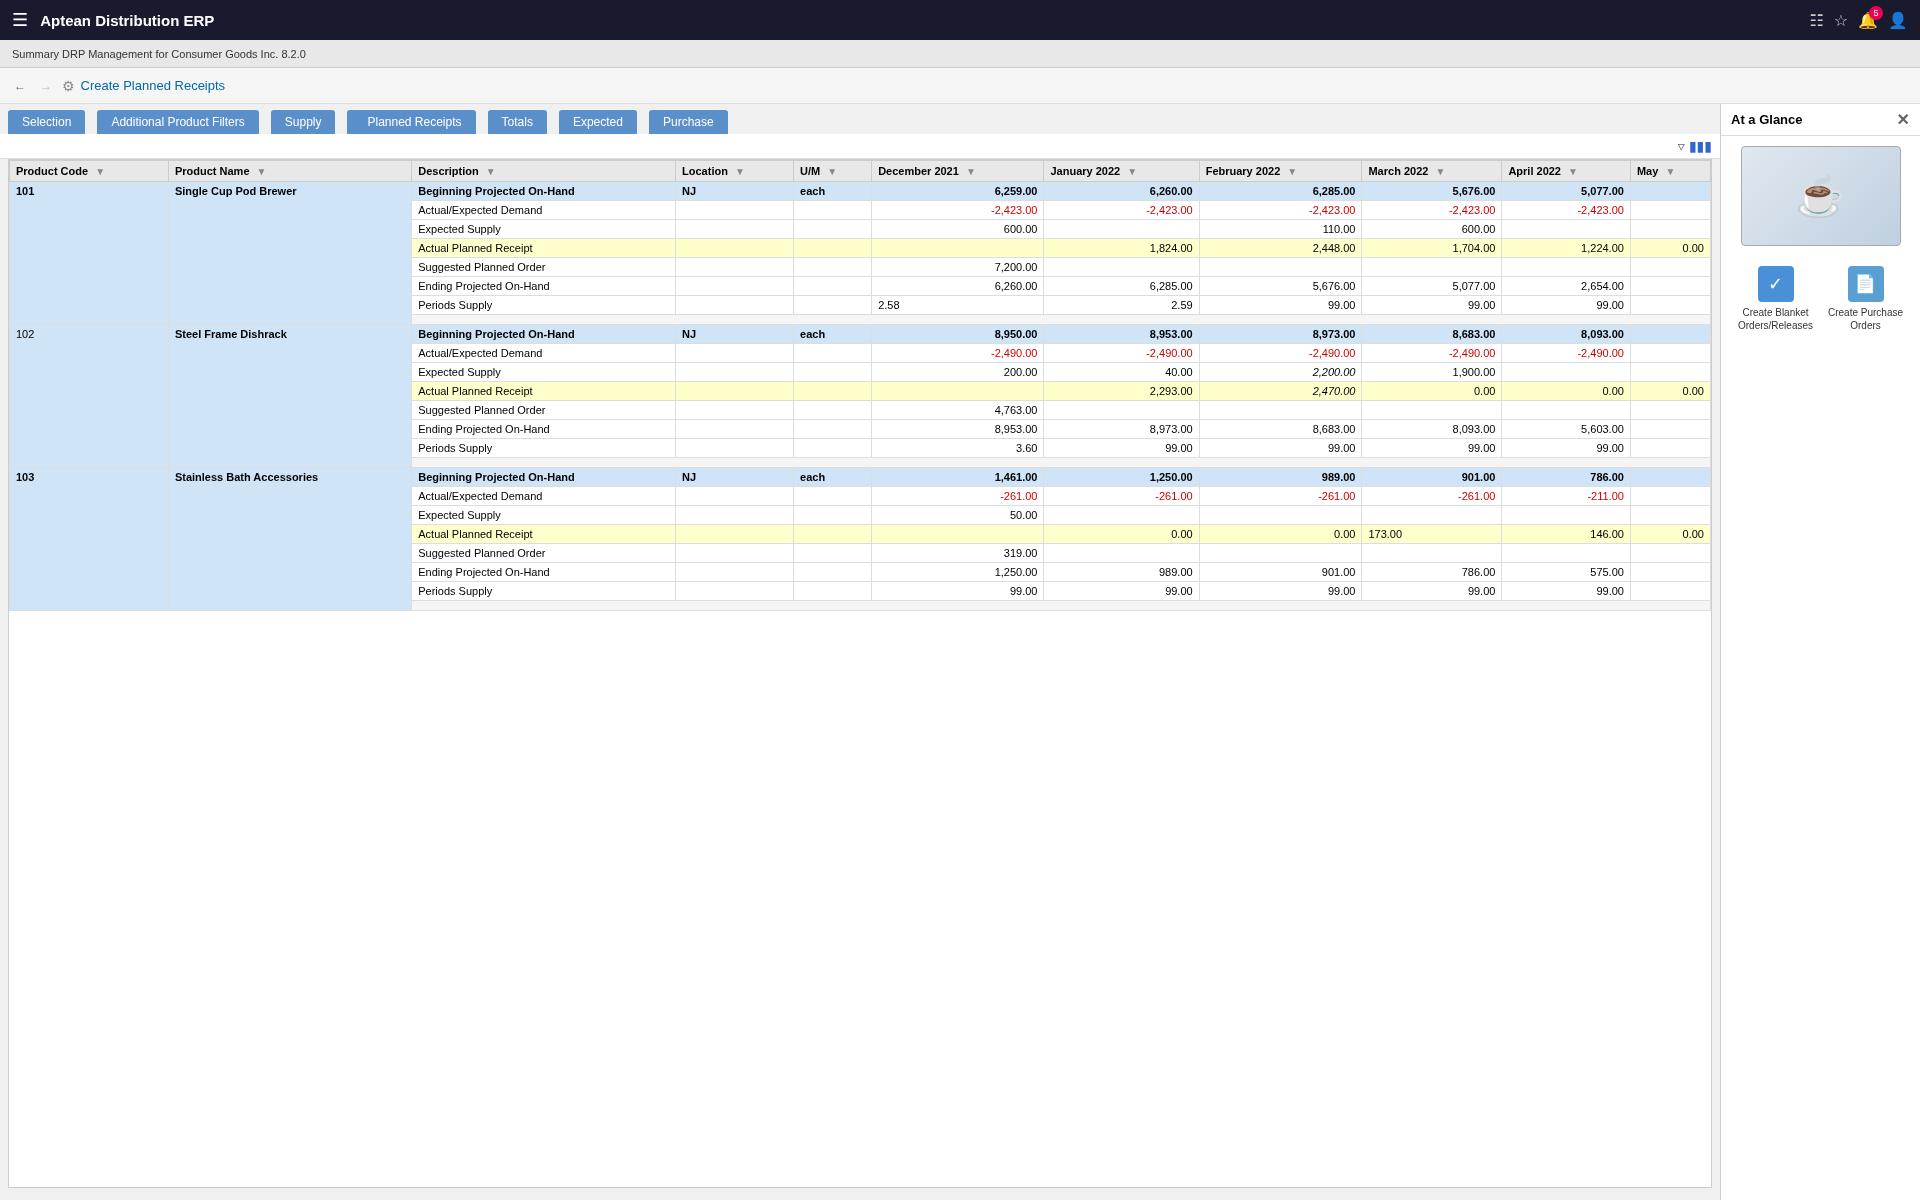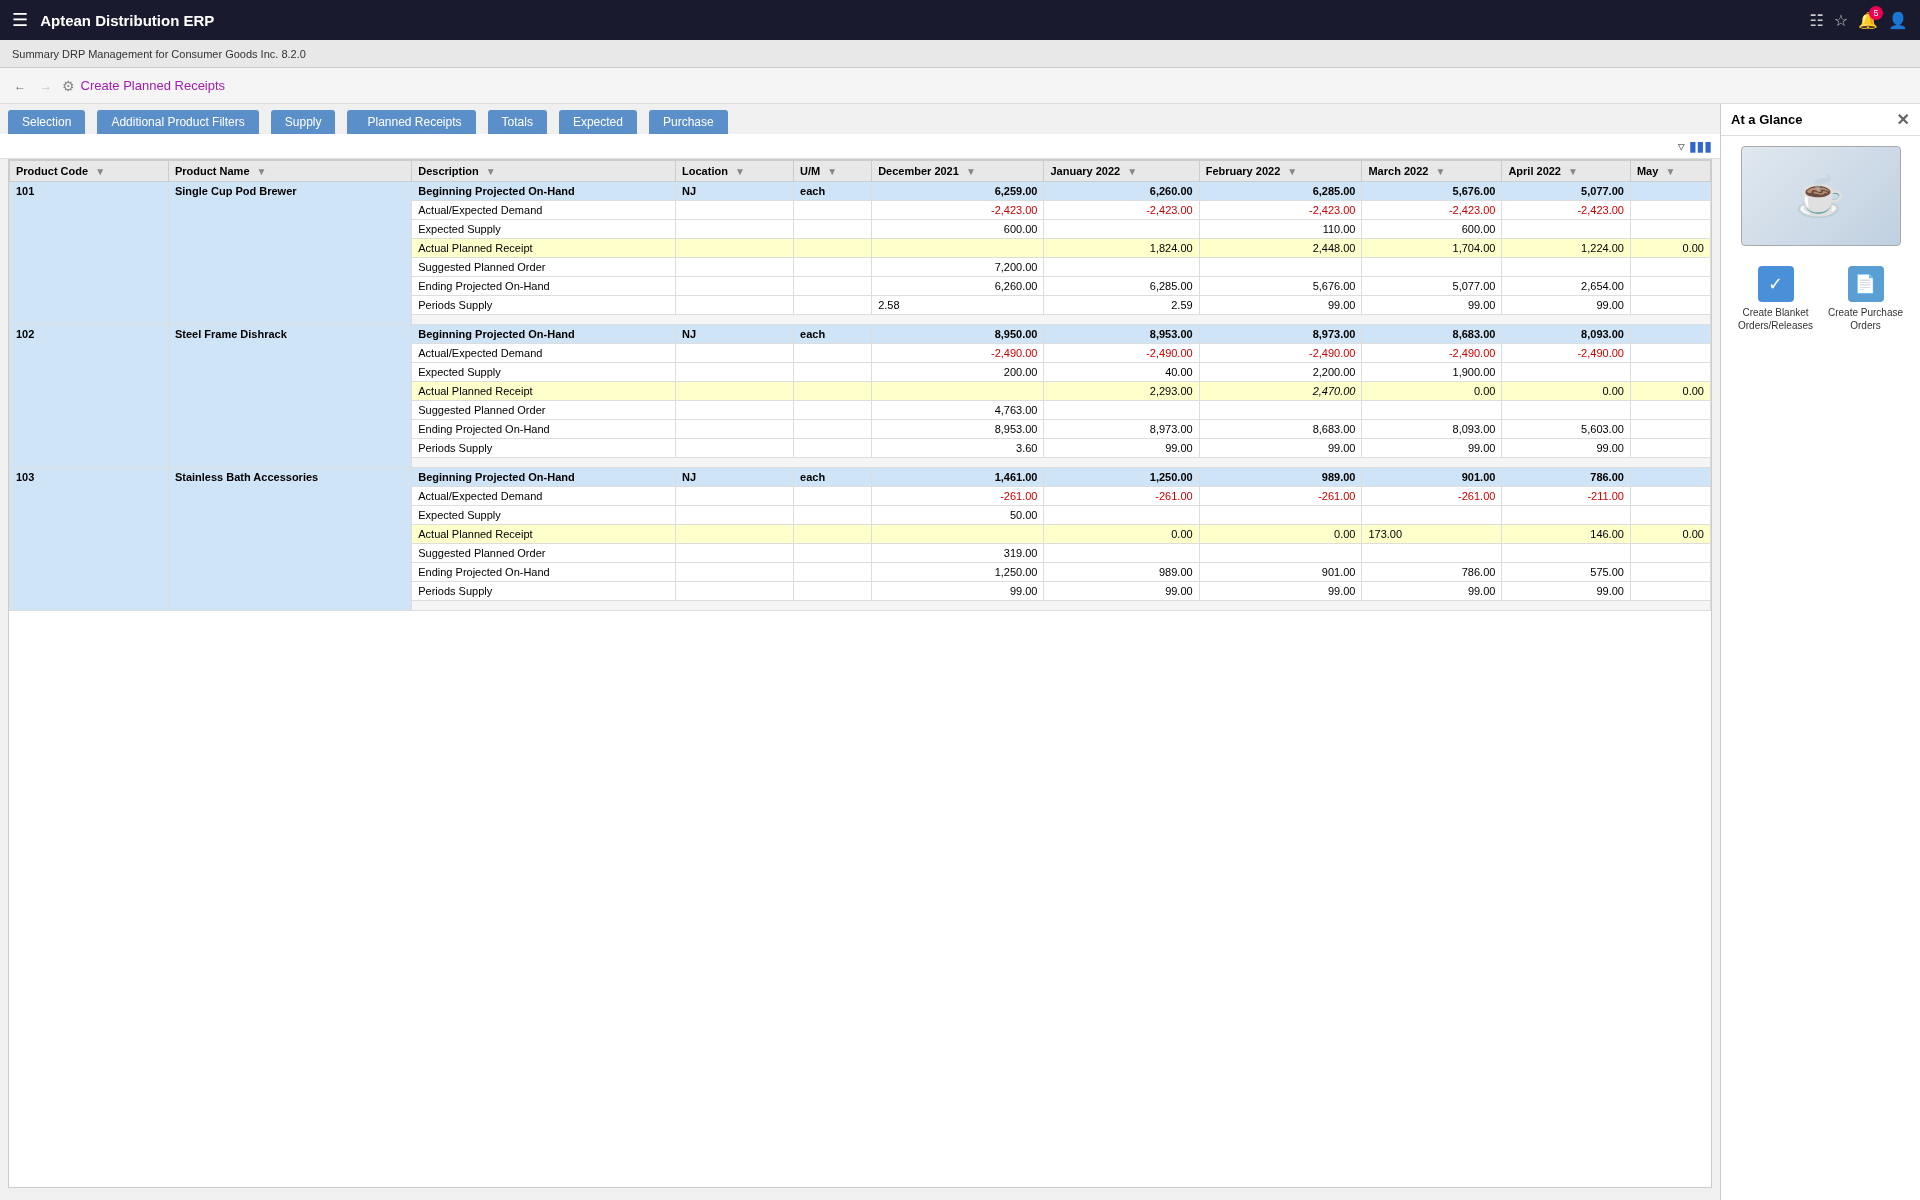--- a/index.html
+++ b/index.html
@@ -38,21 +38,21 @@
       background: #f5f5f5;
       height: 36px;
       display: flex;
       align-items: center;
       padding: 0 10px;
       gap: 6px;
       border-bottom: 1px solid #ddd;
     }
     .back-btn { width: 20px; height: 20px; display: flex; align-items: center; justify-content: center; cursor: pointer; color: #666; }
     .gear-icon { color: #888; font-size: 14px; }
-    .breadcrumb-text { font-size: 13px; color: #a21caf; }
+    .breadcrumb-text { font-size: 13px; color: #0369a1; }
 
     
     .main-layout { display: flex; height: calc(1200px - 104px); }
 
     
     .left-panel { flex: 1; display: flex; flex-direction: column; overflow: hidden; }
 
     
     .tabs {
       display: flex;
@@ -331,21 +331,21 @@
               <td style="text-align: right;">2.59</td>
               <td style="text-align: right;">99.00</td>
               <td style="text-align: right;">99.00</td>
               <td style="text-align: right;">99.00</td>
               <td style="text-align: right;"></td>
             </tr>
             <tr class="row-spacer">
               <td colspan="11"></td>
             </tr>
             <tr class="row-product-header">
-              <td rowspan="8" style="vertical-align: top; font-weight: bold;">102</td>
+              <td rowspan="8" style="vertical-align: top; font-weight: normal;">102</td>
               <td rowspan="8" style="vertical-align: top; font-weight: bold; margin-left: 36px;">Steel Frame Dishrack</td>
               <td>Beginning Projected On-Hand</td>
               <td>NJ</td>
               <td>each</td>
               <td style="text-align: right;">8,950.00</td>
               <td style="text-align: right;">8,953.00</td>
               <td style="text-align: right;">8,973.00</td>
               <td style="text-align: right;">8,683.00</td>
               <td style="text-align: right;">8,093.00</td>
               <td style="text-align: right;"></td>
@@ -360,21 +360,21 @@
               <td style="text-align: right; color: rgb(204, 0, 0);">-2,490.00</td>
               <td style="text-align: right; color: rgb(204, 0, 0);">-2,490.00</td>
               <td style="text-align: right;"></td>
             </tr>
             <tr class="row-data">
               <td>Expected Supply</td>
               <td></td>
               <td></td>
               <td style="text-align: right;">200.00</td>
               <td style="text-align: right;">40.00</td>
-              <td style="text-align: right;">2,200.00</td>
+              <td style="text-align: right; font-style: italic;">2,200.00</td>
               <td style="text-align: right;">1,900.00</td>
               <td style="text-align: right;"></td>
               <td style="text-align: right;"></td>
             </tr>
             <tr class="row-planned">
               <td>Actual Planned Receipt</td>
               <td></td>
               <td></td>
               <td style="text-align: right;"></td>
               <td style="text-align: right;">2,293.00</td>

